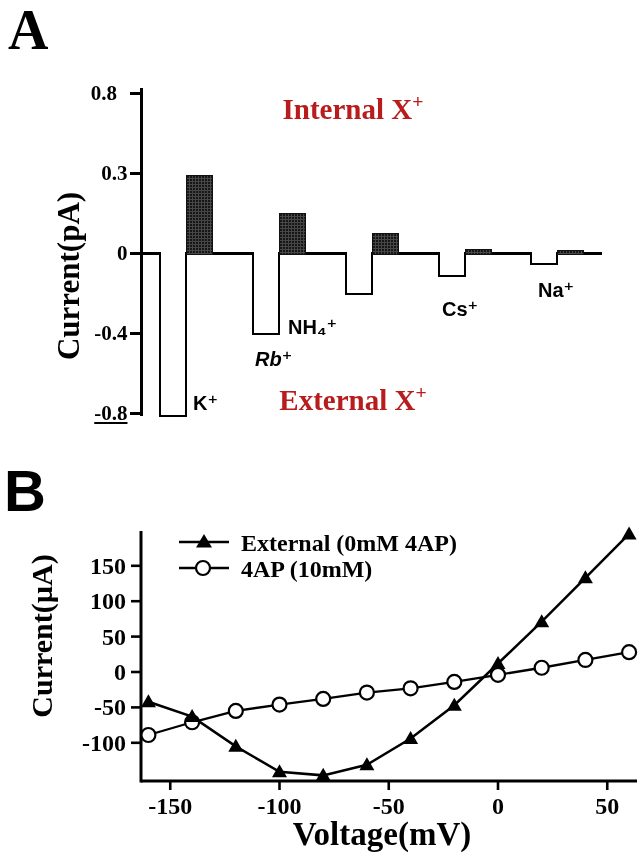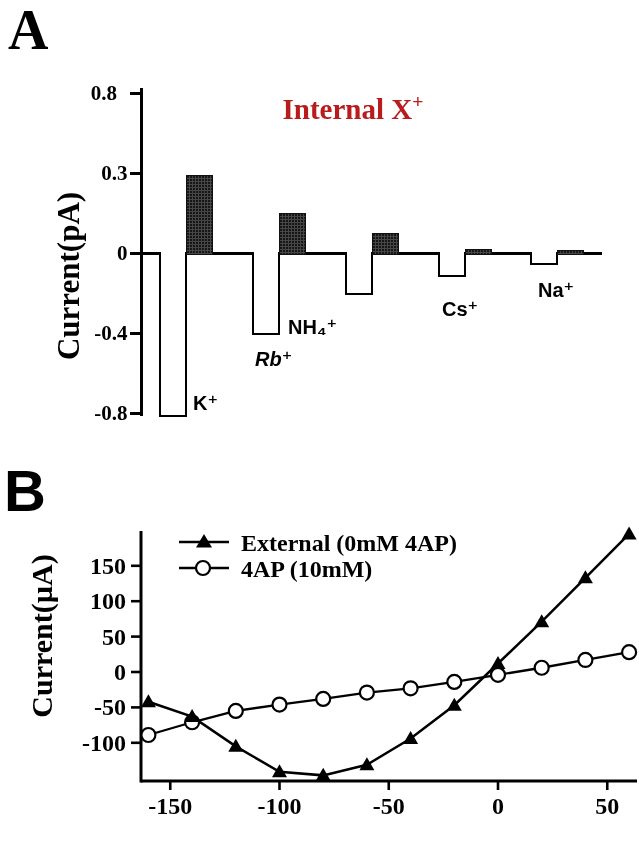--- a/index.html
+++ b/index.html
@@ -39,32 +39,33 @@
 <body>
 
 <div class="stage">
 
   <div class="panel-letter letter-a serif">A</div>
   <div class="panel-letter letter-b sans">B</div>
 
   <div id="panelA">
     <div class="a-ylabel serif bold">Current(pA)</div>
     <div class="ann ann-top serif bold"><span>Internal X</span><sup>+</sup></div>
+    <div class="ann ann-bottom serif bold"><span>External X</span><sup>+</sup></div>
   <div class="axis-line" style="left: 139.5px; top: 88px; width: 3px; height: 328px;"></div>
       <div class="axis-line" style="left: 139.5px; top: 251.5px; width: 462.5px; height: 3px;"></div>
       <div class="a-tick" style="left: 129.5px; top: 91.5px;"></div>
       <div class="a-ticklabel" style="left: 57px; top: 82px;">0.8</div>
       <div class="a-tick" style="left: 129.5px; top: 171.5px;"></div>
       <div class="a-ticklabel" style="left: 67.5px; top: 162px;">0.3</div>
       <div class="a-tick" style="left: 129.5px; top: 251.5px;"></div>
       <div class="a-ticklabel" style="left: 67.5px; top: 242px;">0</div>
       <div class="a-tick" style="left: 129.5px; top: 331.5px;"></div>
       <div class="a-ticklabel" style="left: 67.5px; top: 322px;">-0.4</div>
       <div class="a-tick" style="left: 129.5px; top: 411.5px;"></div>
-      <div class="a-ticklabel" style="left: 67.5px; top: 402px;">-0.8</div>
+      <div class="a-ticklabel" style="left: 67.5px; top: 402px; text-decoration: underline;">-0.8</div>
       <div class="bar-open" style="left: 159px; top: 252px; width: 28px; height: 165px;"></div>
       <div class="bar-filled" style="left: 186px; top: 175px; width: 27px; height: 80px;"></div>
       <div class="ion-label" style="left: 193px; top: 391px;">K⁺</div>
       <div class="bar-open" style="left: 252px; top: 252px; width: 28px; height: 83px;"></div>
       <div class="bar-filled" style="left: 279px; top: 213px; width: 27px; height: 42px;"></div>
       <div class="ion-label" style="left: 255px; top: 347px; font-style: italic;">Rb⁺</div>
       <div class="bar-open" style="left: 345px; top: 252px; width: 28px; height: 43px;"></div>
       <div class="bar-filled" style="left: 372px; top: 233px; width: 27px; height: 22px;"></div>
       <div class="ion-label" style="left: 288px; top: 315px; text-align: center;">NH₄⁺</div>
       <div class="bar-open" style="left: 438px; top: 252px; width: 28px; height: 25px;"></div>
@@ -122,20 +123,21 @@
       <path d="M 366.9 757.248 L 374.4 770.248 L 359.4 770.248 Z" fill="#000"></path>
       <path d="M 410.6 731.052 L 418.1 744.052 L 403.1 744.052 Z" fill="#000"></path>
       <path d="M 454.3 697.776 L 461.8 710.776 L 446.8 710.776 Z" fill="#000"></path>
       <path d="M 498 656.004 L 505.5 669.004 L 490.5 669.004 Z" fill="#000"></path>
       <path d="M 541.7 614.232 L 549.2 627.232 L 534.2 627.232 Z" fill="#000"></path>
       <path d="M 585.4 570.336 L 592.9 583.336 L 577.9 583.336 Z" fill="#000"></path>
       <path d="M 629.1 526.44 L 636.6 539.44 L 621.6 539.44 Z" fill="#000"></path>
     </svg>
 
   <div class="b-ylabel serif bold">Current(µA)</div>
+  <div class="b-xlabel serif bold">Voltage(mV)</div>
 
   <div class="legend-row" style="top:533px;">
     <svg class="legend-marker" width="52" height="18">
       <line x1="1" y1="9" x2="51" y2="9" stroke="#000" stroke-width="2.4"></line>
       <path d="M 26 1 L 34 14.5 L 18 14.5 Z" fill="#000"></path>
     </svg>
     <span class="legend-text serif">External (0mM 4AP)</span>
   </div>
   <div class="legend-row" style="top:559px;">
     <svg class="legend-marker" width="52" height="18">

